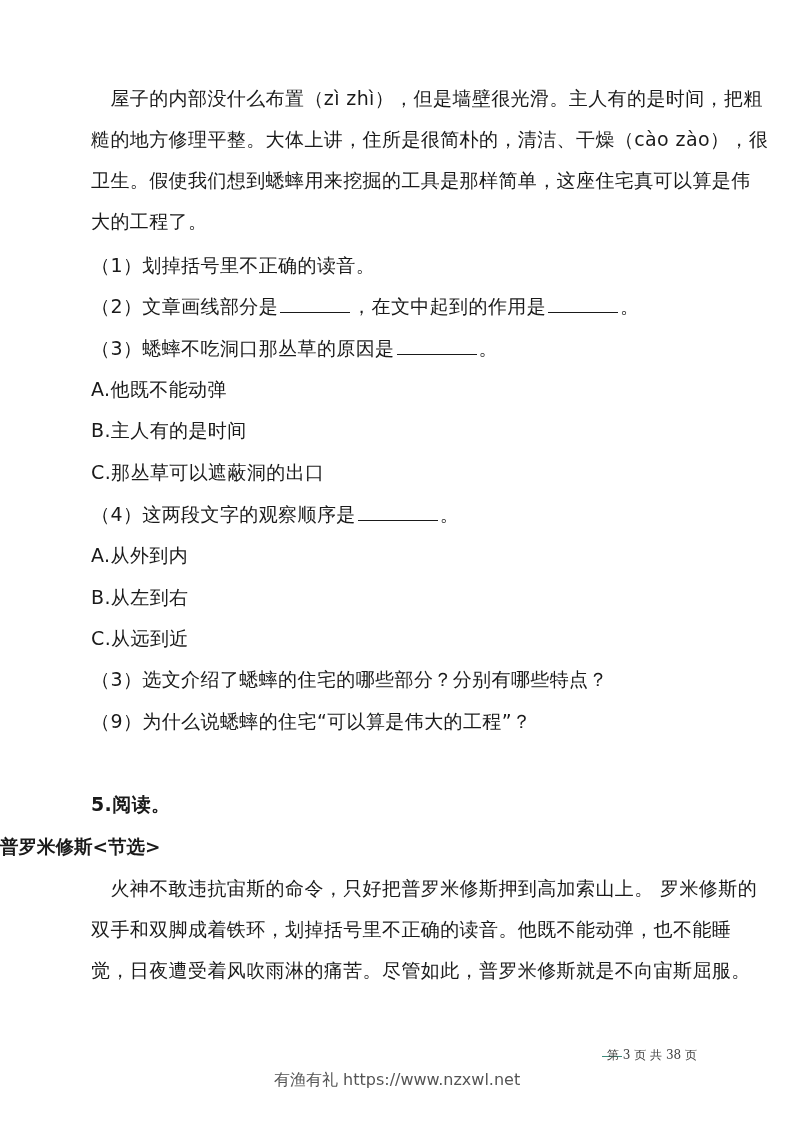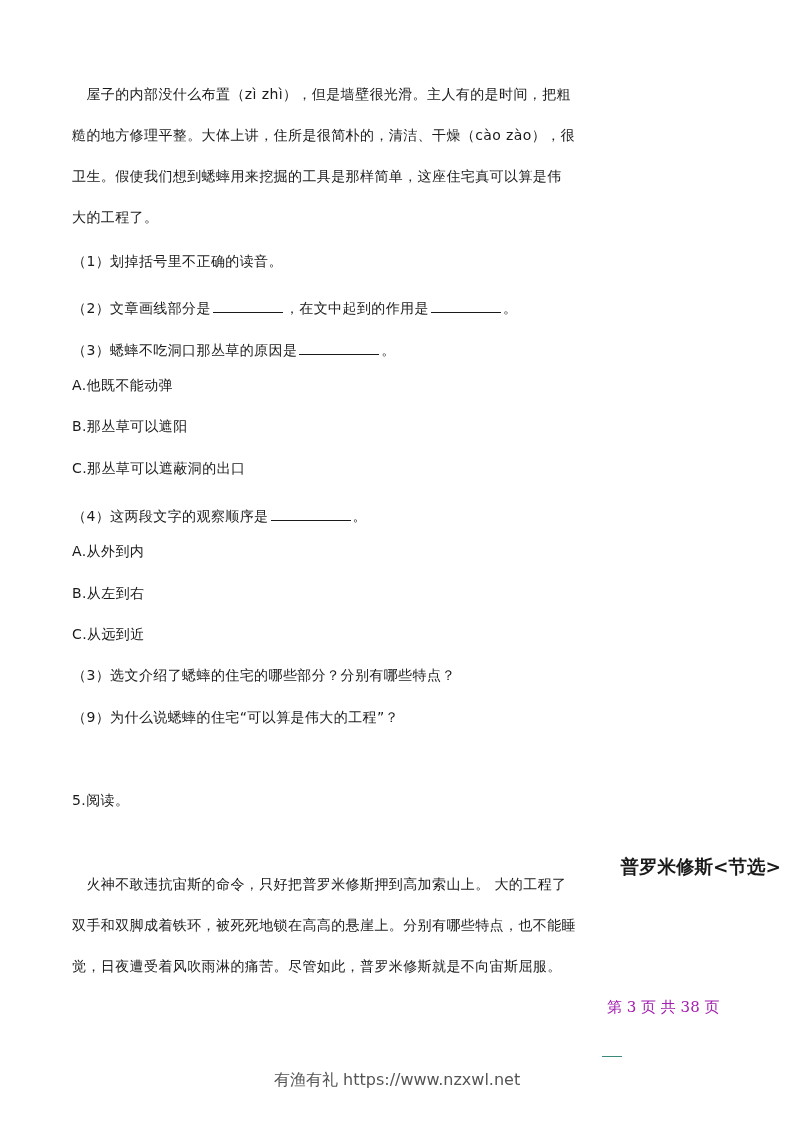--- a/index.html
+++ b/index.html
@@ -1,23 +1,23 @@
 <!DOCTYPE html>
 <html><head>
   <meta charset="utf-8">
   <style>
     html, body { margin:0; padding:0; }
     body { width:793px; height:1122px; background:#ffffff; position:relative; overflow:hidden;
       font-family: "DejaVu Sans", "Liberation Sans", sans-serif; color:#1a1a1a; }
-    .line { position:absolute; left:72px; font-size:14px; white-space:nowrap; letter-spacing:0.4px; }
+    .line { position:absolute; left:91px; font-size:19px; white-space:nowrap; letter-spacing:0.4px; }
     .blank { display:inline-block; border-bottom:1.5px solid #1a1a1a; height:18px; vertical-align:baseline; margin:0 2px; }
-    .bold { font-weight:normal; }
-    .title { position:absolute; left:0; width:781px; text-align:right; font-size:18.5px; font-weight:bold; top:854px; }
+    .bold { font-weight:bold; }
+    .title { position:absolute; left:0; width:781px; text-align:left; font-size:18.5px; font-weight:bold; top:834px; }
     .footer-url { position:absolute; left:274px; top:1070px; font-size:16px; color:#555;text-align:center; }
-    .page-num { position:absolute; left:607px; top:998px; font-size:15px; color:#a21caf; font-family:"DejaVu Serif", serif; }
+    .page-num { position:absolute; left:607px; top:1047px; font-size:12px; color:#404040; font-family:"DejaVu Serif", serif; }
     .page-num-bar { position:absolute; left:602px; top:1056px; width:20px; height:1px; background:#3a8a7a; }
   </style>
 </head>
 <body>
 
 <div>
   <div class="line" style="top:86px">　屋子的内部没什么布置（zì  zhì），但是墙壁很光滑。主人有的是时间，把粗</div>
   <div class="line" style="top:127px">糙的地方修理平整。大体上讲，住所是很简朴的，清洁、干燥（cào  zào），很</div>
   <div class="line" style="top:168px">卫生。假使我们想到蟋蟀用来挖掘的工具是那样简单，这座住宅真可以算是伟</div>
   <div class="line" style="top:209px">大的工程了。</div>
@@ -25,35 +25,35 @@
 
 <div>
   <div class="line" style="top:253px">（1）划掉括号里不正确的读音。</div>
   <div class="line" style="top:294px">
     <span>（2）文章画线部分是</span><span class="blank" style="width:70px"></span><span>，在文中起到的作用是</span><span class="blank" style="width:70px"></span><span>。</span>
   </div>
   <div class="line" style="top:336px">
     <span>（3）蟋蟀不吃洞口那丛草的原因是</span><span class="blank" style="width:80px"></span><span>。</span>
   </div>
   <div class="line" style="top:377px">A.他既不能动弹</div>
-  <div class="line" style="top:418px">B.那丛草可以遮阳</div>
+  <div class="line" style="top:418px">B.主人有的是时间</div>
   <div class="line" style="top:460px">C.那丛草可以遮蔽洞的出口</div>
   <div class="line" style="top:502px">
     <span>（4）这两段文字的观察顺序是</span><span class="blank" style="width:80px"></span><span>。</span>
   </div>
   <div class="line" style="top:543px">A.从外到内</div>
   <div class="line" style="top:585px">B.从左到右</div>
   <div class="line" style="top:626px">C.从远到近</div>
   <div class="line" style="top:667px">（3）选文介绍了蟋蟀的住宅的哪些部分？分别有哪些特点？</div>
   <div class="line" style="top:709px">（9）为什么说蟋蟀的住宅“可以算是伟大的工程”？</div>
 </div>
 
 <div>
   <div class="line bold" style="top:792px">5.阅读。</div>
   <div class="title">普罗米修斯&lt;节选&gt;</div>
-  <div class="line" style="top:876px">　火神不敢违抗宙斯的命令，只好把普罗米修斯押到高加索山上。 大的工程了</div>
-  <div class="line" style="top:917px">双手和双脚成着铁环，被死死地锁在高高的悬崖上。分别有哪些特点，也不能睡</div>
+  <div class="line" style="top:876px">　火神不敢违抗宙斯的命令，只好把普罗米修斯押到高加索山上。 罗米修斯的</div>
+  <div class="line" style="top:917px">双手和双脚成着铁环，划掉括号里不正确的读音。他既不能动弹，也不能睡</div>
   <div class="line" style="top:958px">觉，日夜遭受着风吹雨淋的痛苦。尽管如此，普罗米修斯就是不向宙斯屈服。</div>
 </div>
 
 <div class="page-num-bar"></div>
 <div class="page-num">第 3 页 共 38 页</div>
 <div class="footer-url">有渔有礼 https://www.nzxwl.net</div>
 
 </body></html>

